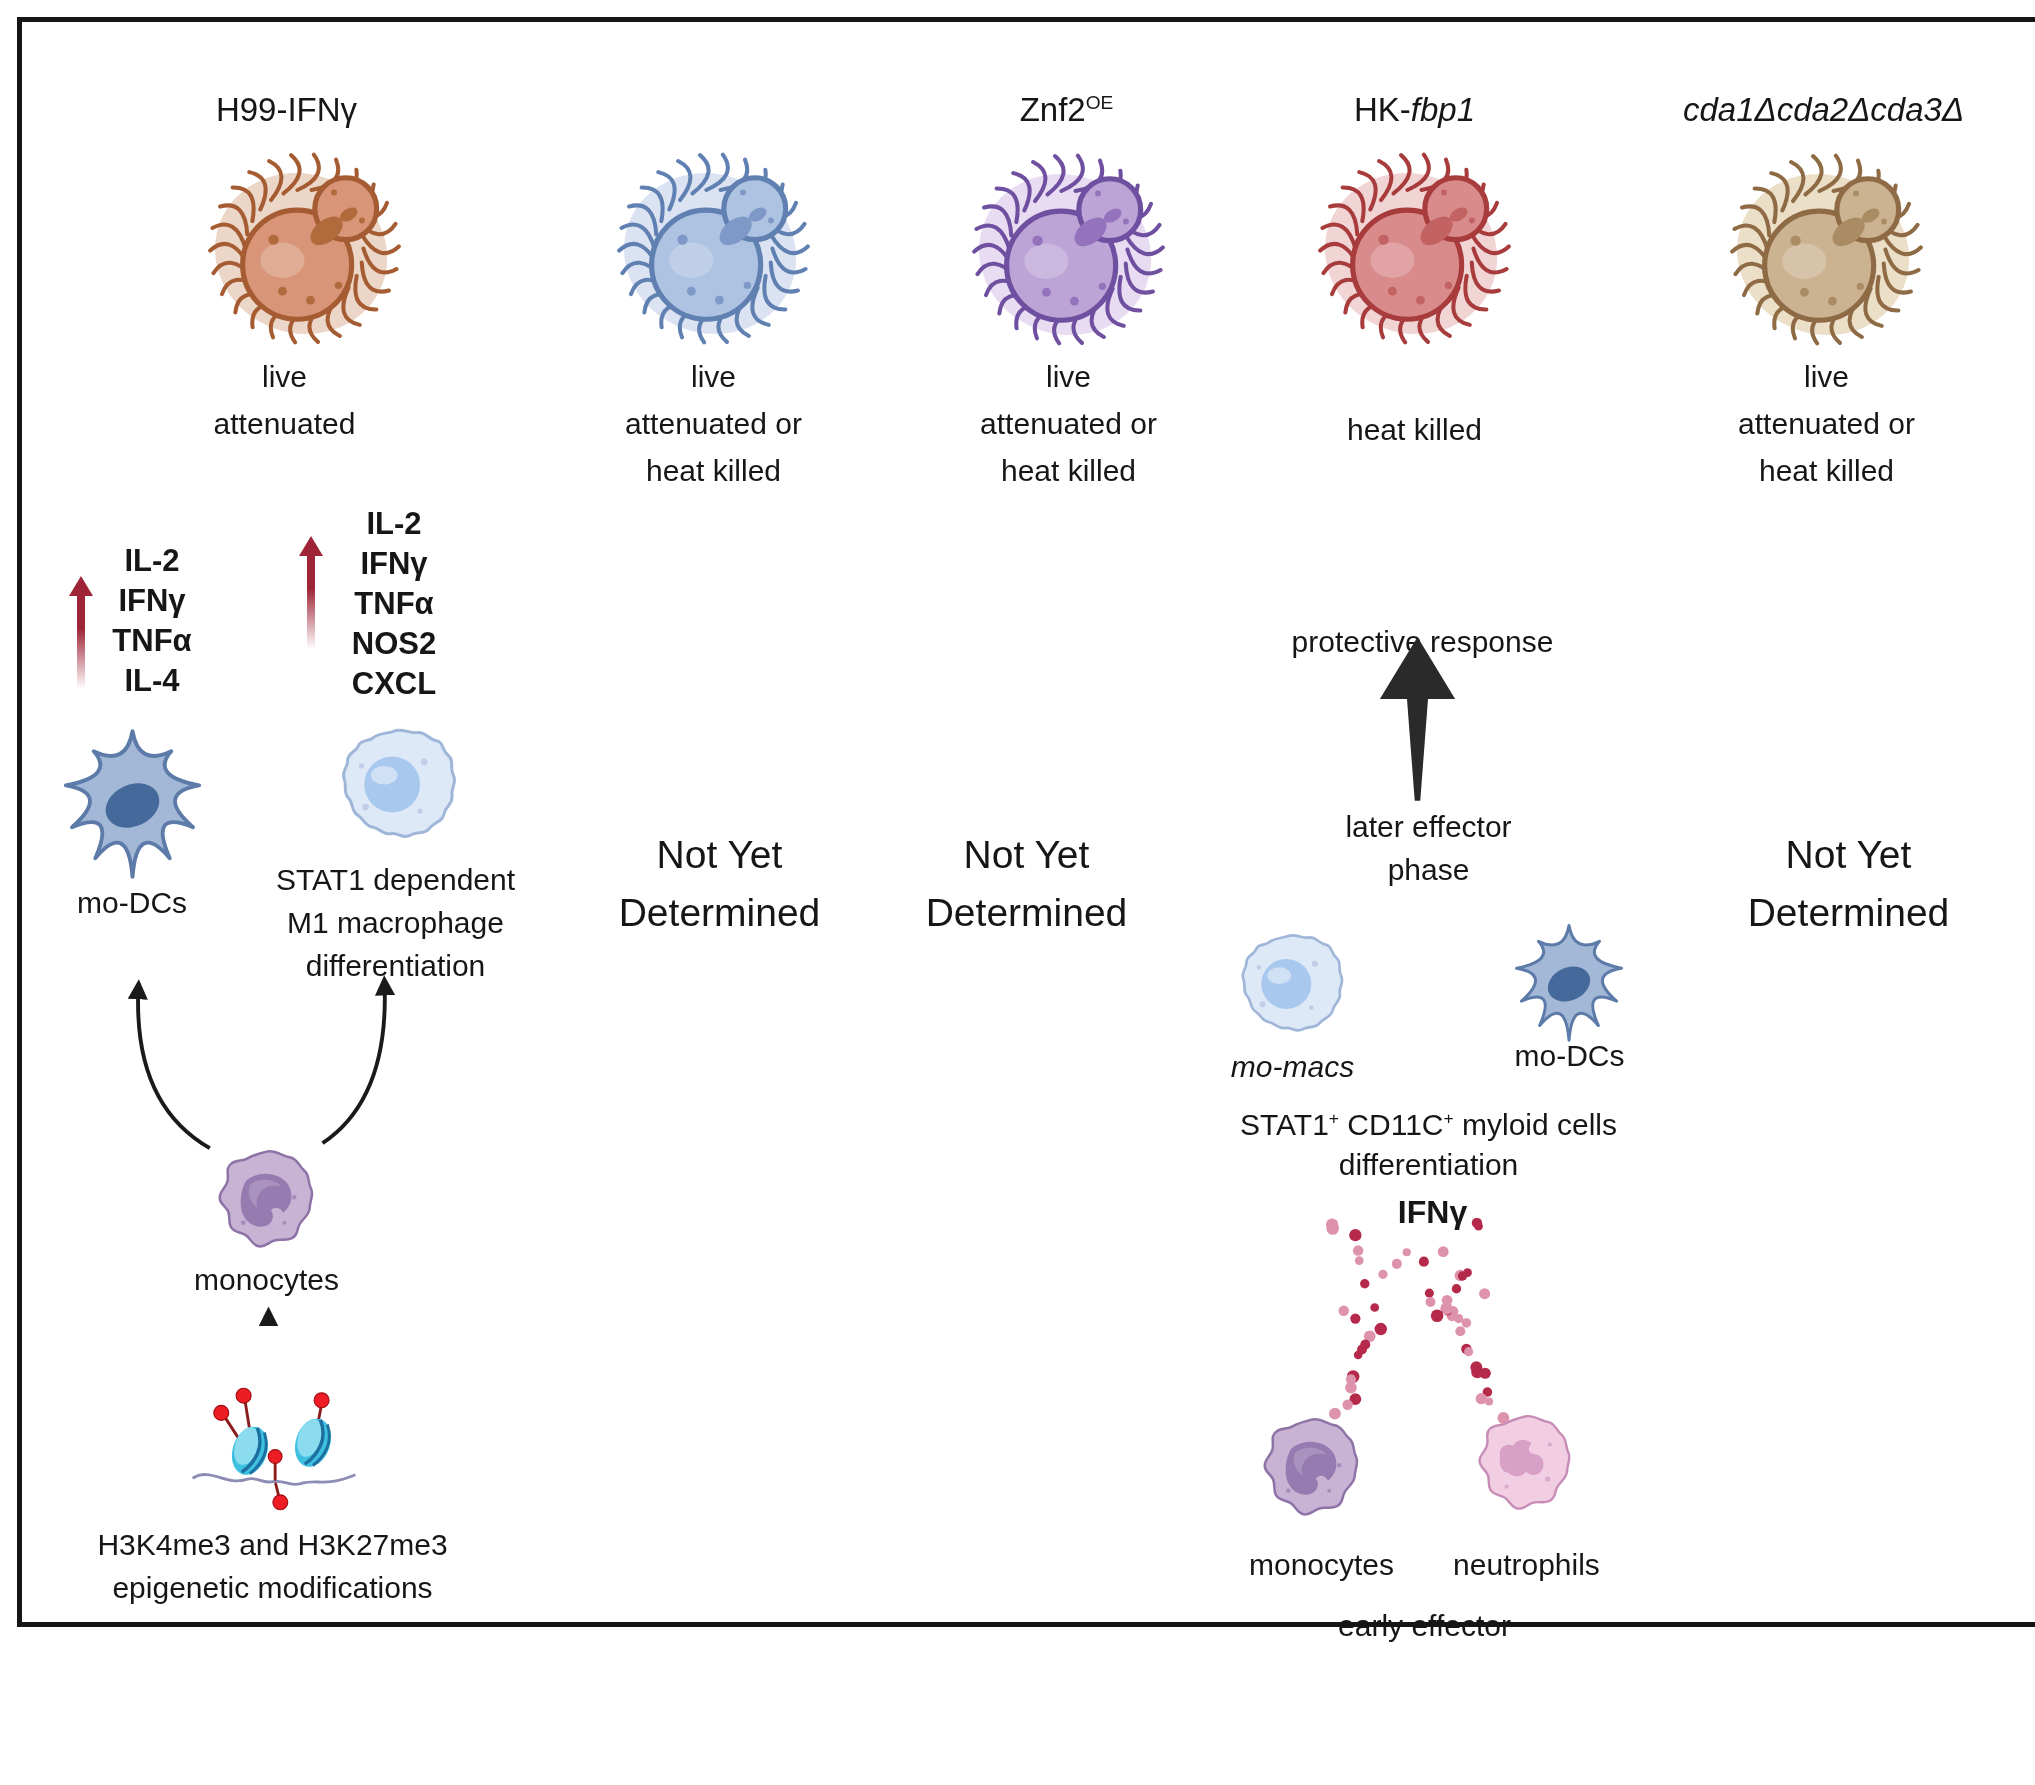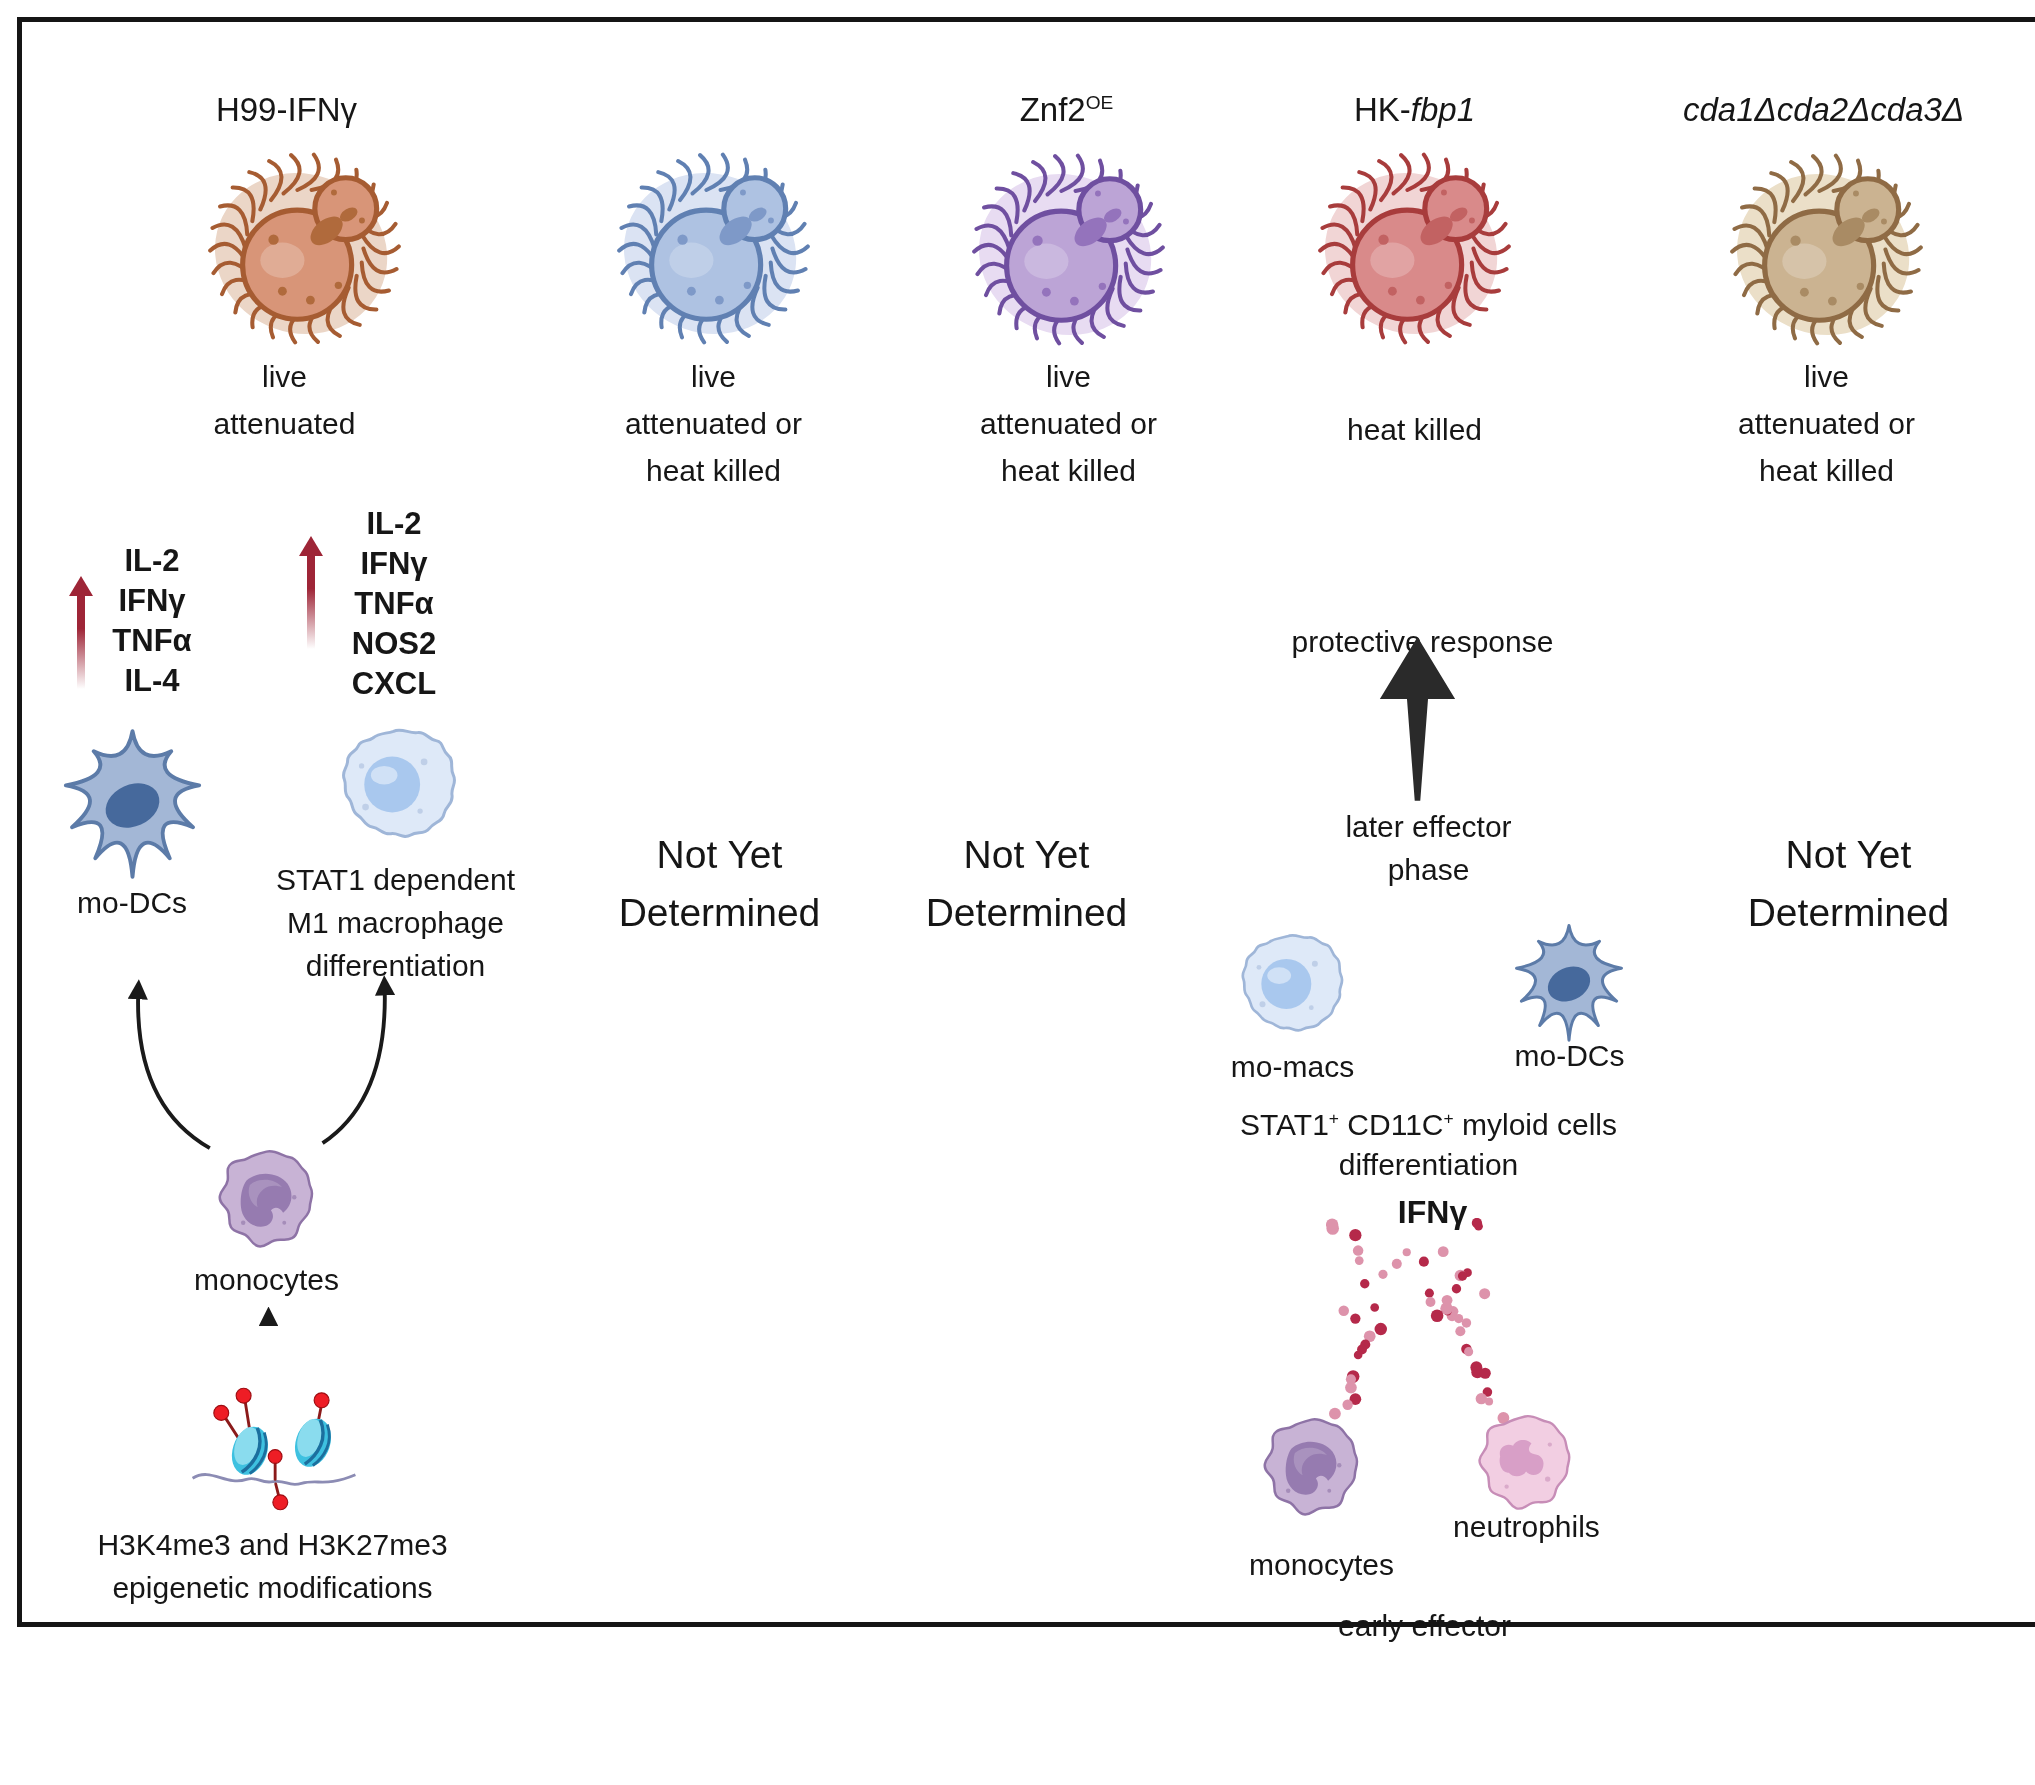--- a/index.html
+++ b/index.html
@@ -305,21 +305,21 @@
     <circle cx="140" cy="134" r="4" fill="#9FB6D8" opacity="0.5"></circle>
     <circle cx="52" cy="66" r="4" fill="#9FB6D8" opacity="0.5"></circle>
   </svg>
     </div>
   <div class="abs" style="left:1508px;top:923px;width:122px;height:122px;">
       <svg viewBox="0 0 200 200" width="100%" height="100%">
     <path d="M100,4 Q108,50 150,30 Q122,62 186,74 Q128,84 178,128 Q120,104 148,168 Q106,118 100,192 Q94,118 52,168 Q80,104 22,128 Q72,84 14,74 Q78,62 50,30 Q92,50 100,4 Z" fill="#A3B7D6" stroke="#5C7BA8" stroke-width="5" stroke-linejoin="round"></path>
     <ellipse cx="100" cy="100" rx="36" ry="27" fill="#46699C" transform="rotate(-24 100 100)"></ellipse>
   </svg>
     </div>
-  <div class="abs ctr lbl" style="left:1182px;top:1045px;width:221px;">mo-macs</div>
+  <div class="abs ctr lbl" style="left:1182px;top:1045px;width:221px;font-style:italic;">mo-macs</div>
   <div class="abs ctr lbl" style="left:1459px;top:1034px;width:221px;">mo-DCs</div>
 
   <div class="abs ctr lbl rich" style="left:1207px;top:1103px;width:443px;"><span>STAT1</span><sup>+</sup><span> CD11C</span><sup>+</sup><span> myloid cells</span></div>
   <div class="abs ctr lbl" style="left:1207px;top:1143px;width:443px;">differentiation</div>
 
   <div class="abs ctr lbl bold" style="left:1322px;top:1191px;width:221px;font-size:32px;">IFNγ</div>
   <svg class="abs" style="left:1326px;top:1218px;" width="188" height="221" viewBox="0 0 340 400">
       <circle cx="12" cy="19" r="11.4" fill="#DD93AB"></circle>
       <circle cx="177" cy="79" r="9.1" fill="#B5294A"></circle>
       <circle cx="187" cy="136" r="8.2" fill="#B5294A"></circle>
@@ -387,21 +387,21 @@
   <div class="abs" style="left:1471px;top:1410px;width:108px;height:108px;">
       <svg viewBox="0 0 200 200" width="100%" height="100%">
     <path d="M100,12 C116,8 128,20 142,22 C156,24 158,38 168,46 C178,54 174,66 180,78 C186,90 178,100 178,112 C178,126 166,132 160,142 C154,152 158,162 146,168 C134,174 126,168 114,172 C102,176 96,186 84,182 C72,178 72,168 62,162 C52,156 42,158 36,148 C30,138 36,128 30,118 C24,108 14,104 16,92 C18,80 28,76 30,64 C32,52 26,42 36,34 C46,26 56,30 66,24 C76,18 88,15 100,12 Z" fill="#F2CEE2" stroke="#C78DB7" stroke-width="4.5"></path>
     <path d="M54,86 C50,70 64,60 78,66 C84,54 102,52 112,62 C104,72 106,80 118,82 C132,84 138,96 132,110 C126,122 110,124 102,114 C96,124 78,126 70,116 C58,118 50,100 54,86 Z" fill="#D89FC7"></path>
     <circle cx="142" cy="128" r="5" fill="#C78DB7" opacity="0.55"></circle>
     <circle cx="66" cy="142" r="4" fill="#C78DB7" opacity="0.55"></circle>
     <circle cx="146" cy="64" r="4" fill="#C78DB7" opacity="0.55"></circle>
   </svg>
     </div>
   <div class="abs ctr lbl" style="left:1211px;top:1543px;width:221px;">monocytes</div>
-  <div class="abs ctr lbl" style="left:1416px;top:1505px;width:221px;">neutrophils</div>
+  <div class="abs ctr lbl" style="left:1416px;top:1543px;width:221px;">neutrophils</div>
 
   <div class="abs ctr lbl" style="left:1203px;top:1604px;width:443px;">
       <div>early effector</div>
       <div>phase</div>
     </div>
 
   <div class="divider-line" style="left:105px;top:1689px;width:700px;"></div>
   <div class="divider-line" style="left:1234px;top:1689px;width:700px;"></div>
 </div>
 

